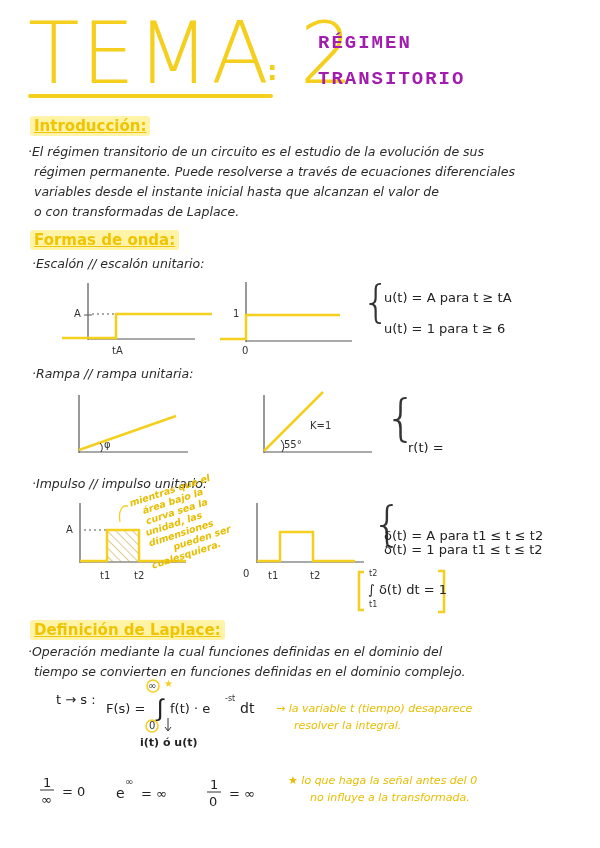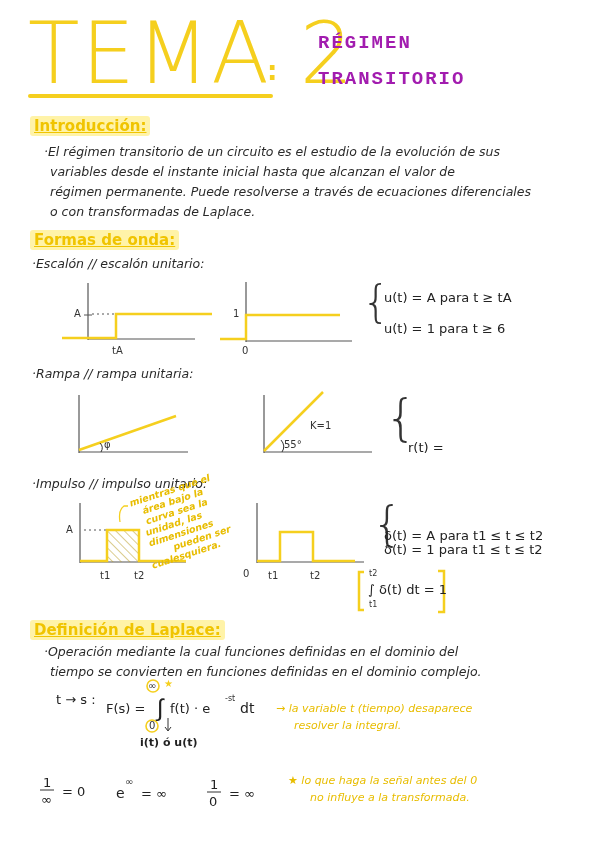--- a/index.html
+++ b/index.html
@@ -10,42 +10,42 @@
                font-size:86px; letter-spacing:2px; color:#f5cf1e; line-height:90px;
                transform:scaleX(0.98); transform-origin:left top; }
   .title-underline { left:28px; top:94px; width:245px; height:4px; background:#f5cf1e; border-radius:3px; }
   .title-colon { left:267px; top:56px; font-size:26px; color:#f5cf1e; font-weight:bold; }
   .subtitle { left:318px; font-size:19px; font-weight:bold; color:#a21caf; letter-spacing:2px;
               font-family:Liberation Mono, monospace; }
   .heading { left:30px; font-size:15px; font-weight:bold; color:#f0c400; padding:1px 4px;
              background:#fff3a8; text-decoration:underline; border-radius:3px;
              font-family:"DejaVu Sans", sans-serif; }
   .para { left:28px; width:545px; font-size:12.5px; line-height:20px; color:#2a2a2a;
-          font-family:"DejaVu Sans", sans-serif; font-style:italic;margin-left:16px; }
+          font-family:"DejaVu Sans", sans-serif; font-style:italic; }
   .label { font-size:12.5px; color:#2a2a2a; font-style:italic; font-family:"DejaVu Sans", sans-serif; }
   .small { font-size:10px; color:#333; font-family:"DejaVu Sans", sans-serif; }
   .eq { font-size:13px; color:#222; font-family:"DejaVu Sans", sans-serif; white-space:nowrap; }
   .note { font-size:11px; color:#e8bd00; font-style:italic; font-family:"DejaVu Sans", sans-serif; line-height:17px; }
   svg { position:absolute; overflow:visible; }
   .brace { font-size:44px; color:#333; font-weight:200; line-height:44px; }
 </style>
 </head>
 <body>
 
 <div class="abs title-big">TEMA 2</div>
 <div class="abs title-underline"></div>
 <div class="abs title-colon">:</div>
 <div class="abs subtitle" style="top:32px;">RÉGIMEN</div>
 <div class="abs subtitle" style="top:68px;">TRANSITORIO</div>
 
 <div class="abs heading" style="top:116px;">Introducción:</div>
 <div class="abs para" style="top:142px;">
   <div>·El régimen transitorio de un circuito es el estudio de la evolución de sus</div>
+  <div style="padding-left:6px;">régimen permanente. Puede resolverse a través de ecuaciones diferenciales</div>
   <div style="padding-left:6px;">variables desde el instante inicial hasta que alcanzan el valor de</div>
-  <div style="padding-left:6px;">régimen permanente. Puede resolverse a través de ecuaciones diferenciales</div>
   <div style="padding-left:6px;">o con transformadas de Laplace.</div>
 </div>
 
 <div class="abs heading" style="top:230px;">Formas de onda:</div>
 <div class="abs label" style="left:32px; top:256px;">·Escalón // escalón unitario:</div>
 
 <svg style="left:0; top:0;" width="600" height="848">
 
   <line x1="88" y1="283" x2="88" y2="340" stroke="#555" stroke-width="1.2"></line>
   <line x1="88" y1="339" x2="195" y2="339" stroke="#555" stroke-width="1.2"></line>

